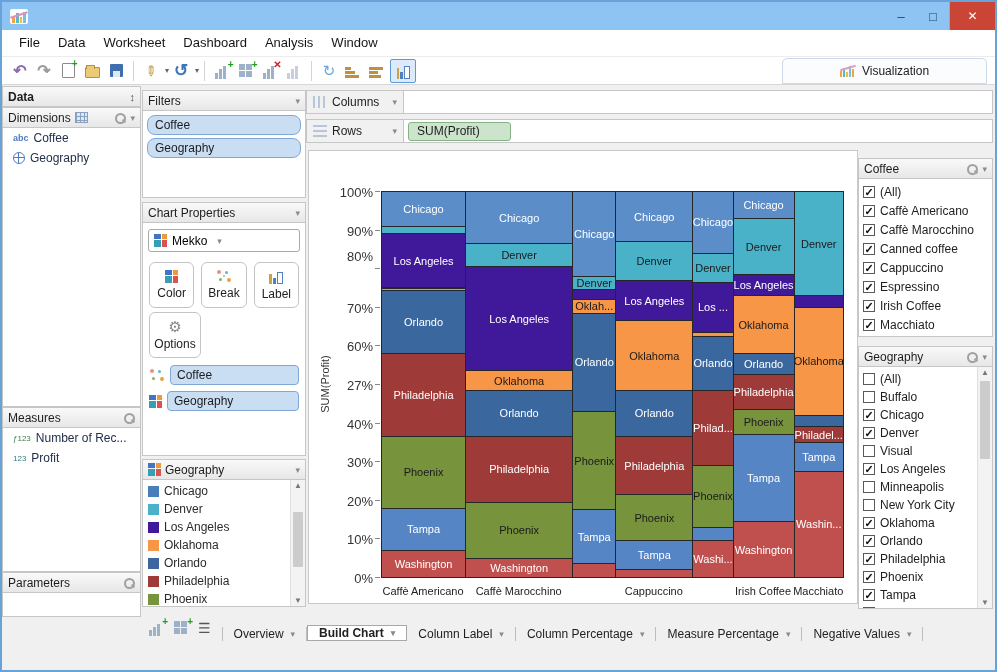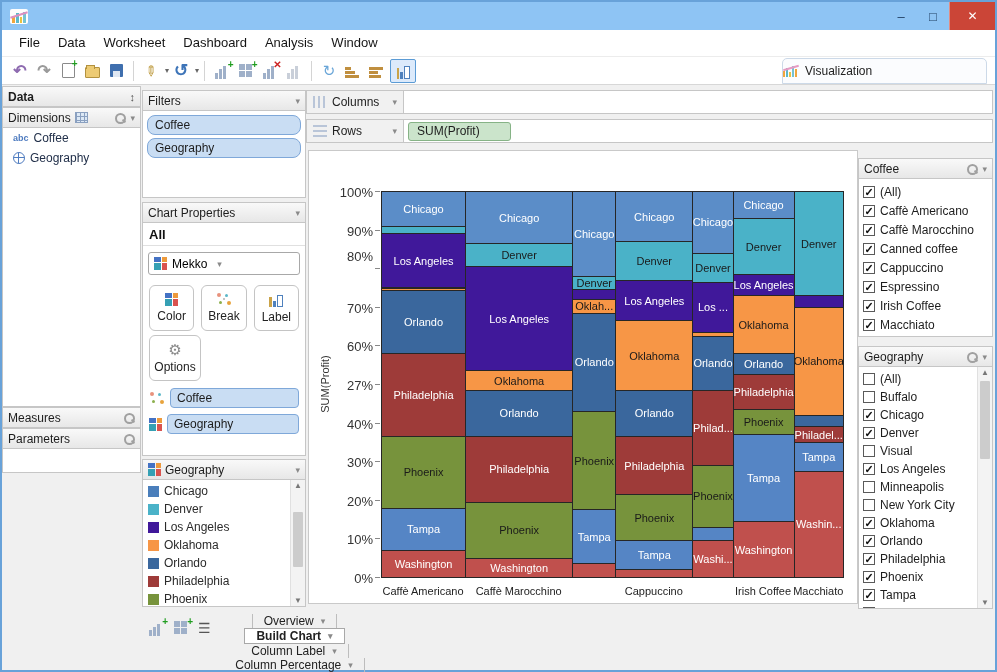--- a/index.html
+++ b/index.html
@@ -37,21 +37,21 @@
   .icon-save::after { content:""; position:absolute; left:3px; bottom:0; width:7px; height:6px; background:#dfe7f2; }
   .mini-chart { position:relative; width:17px; height:16px; display:inline-flex; align-items:flex-end; gap:1px; padding:0 1px; }
   .mini-chart i { display:block; width:3px; background:#9fb0c9; }
   .mini-chart .badge { position:absolute; top:-3px; right:-3px; font-size:10px; font-weight:bold; line-height:10px; }
   .badge.plus { color:#1f9d1f; } .badge.x { color:#cc2222; }
   .icon-grid2 { width:13px; height:13px; display:grid; grid-template-columns:1fr 1fr; grid-template-rows:1fr 1fr; gap:1px; position:relative;}
   .icon-grid2 b { background:#9fb0c9; }
   .gold-bars { width:16px; height:14px; display:flex; flex-direction:column; justify-content:flex-end; gap:1px; }
   .gold-bars i { display:block; height:3px; background:#c08f3f; }
   .tb-active { border:1px solid #5b9bd5; background:#dceafb; border-radius:2px; width:26px; height:24px; }
-  .viz-tab { margin-left:auto; margin-right:8px; width:205px; border:1px solid #ccd9e8; background:#fbfcfe; border-radius:5px 5px 0 0; height:26px; display:flex; align-items:center; gap:6px; font-size:12px; color:#222; }
+  .viz-tab { margin-left:auto; margin-right:8px; width:205px; border:1px solid #ccd9e8; background:#fbfcfe; border-radius:5px 5px 0 0; height:26px; display:flex; align-items:center; justify-content:center; gap:6px; font-size:12px; color:#222; }
   .viz-mini { width:16px; height:13px; display:flex; align-items:flex-end; gap:1px; position:relative; }
   .viz-mini i { display:block; width:2px; }
   .viz-mini::after { content:""; position:absolute; left:0; top:3px; width:16px; height:2px; background:#e59ac2; transform:rotate(-16deg); }
 
   
   .panel { position:absolute; }
   .panel-hdr { height:21px; background:linear-gradient(#f9f9f9,#e7e7e7); border:1px solid #c6c6c6; display:flex; align-items:center; padding:0 5px; font-size:12px; color:#1d1d1d; gap:4px; }
   .panel-hdr .spacer { margin-left:auto; }
   .chev { font-size:9px; color:#8a8a8a; }
   .white-box { background:#fff; border:1px solid #c6c6c6; border-top:none; position:relative; overflow:hidden; }
@@ -120,21 +120,21 @@
   .ylabel { position:absolute; font-size:11px; color:#333; transform:translate(-50%,-50%) rotate(-90deg); white-space:nowrap; }
 
   
   .check-row { display:flex; align-items:center; gap:5px; padding:0 4px; font-size:12px; color:#1d1d1d; }
   .cbx { width:12px; height:12px; border:1px solid #5a5a5a; background:#fff; flex:none; display:flex; align-items:center; justify-content:center; font-size:11px; font-weight:bold; color:#111; line-height:10px; }
 
   
   .bottombar { position:absolute; left:140px; top:612px; width:851px; height:27px; display:flex; align-items:center; gap:2px; }
   .bb-icons { display:flex; align-items:center; gap:8px; padding:0 10px 0 6px; }
   .hamburger { font-size:14px; color:#555; letter-spacing:-1px; }
-  .tabs { display:flex; align-items:center; height:27px;flex-direction:column; }
+  .tabs { display:flex; align-items:flex-end; height:27px; }
   .tab { display:flex; align-items:center; gap:7px; padding:0 11px; font-size:12px; color:#222; border-right:1px solid #bdbdbd; }
   .tab:first-child { border-left:1px solid #bdbdbd; }
   .tab.active { background:#fff; font-weight:bold; border:1px solid #a8a8a8; }
 </style>
 </head>
 <body>
 
 <div class="window">
 
   <div class="titlebar">
@@ -268,20 +268,30 @@
         <div class="tree-item">
           <span class="icon-globe"></span>
           <span>Geography</span>
         </div>
       </div>
     <div class="panel-hdr">
       <span>Measures</span>
       <span class="spacer"></span>
       <span class="icon-search"></span>
     </div>
+    <div class="white-box" id="measures-list" style="height:144px">
+        <div class="tree-item">
+          <span class="icon-f123">ƒ123</span>
+          <span>Number of Rec...</span>
+        </div>
+        <div class="tree-item">
+          <span class="icon-123">123</span>
+          <span>Profit</span>
+        </div>
+      </div>
     <div class="panel-hdr">
       <span>Parameters</span>
       <span class="spacer"></span>
       <span class="icon-search"></span>
     </div>
     <div class="white-box" style="height:24px"></div>
   </div>
 
   <div class="panel" style="left:140px;top:88px;width:164px">
     <div class="panel-hdr">
@@ -293,21 +303,20 @@
         <div class="pill">Coffee</div>
         <div class="pill">Geography</div>
       </div>
     <div style="height:4px"></div>
     <div class="panel-hdr">
       <span>Chart Properties</span>
       <span class="spacer"></span>
         <span class="chev">▾</span>
     </div>
     <div class="white-box" style="height:233px">
-      <div class="cp-all">All</div>
       <div class="cp-select">
         <span class="icon-mekko4">
             <b></b>
             <b></b>
             <b></b>
             <b></b>
           </span>
         <span>Mekko</span>
         <span class="spacer"></span>
           <span class="chev">▾</span>

